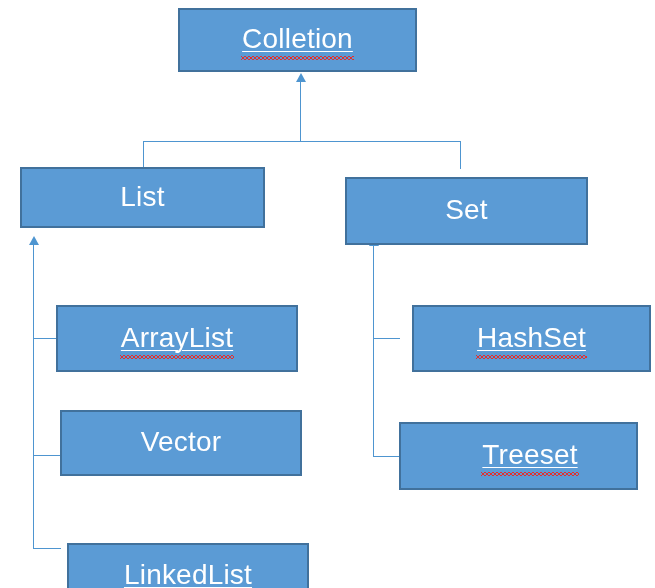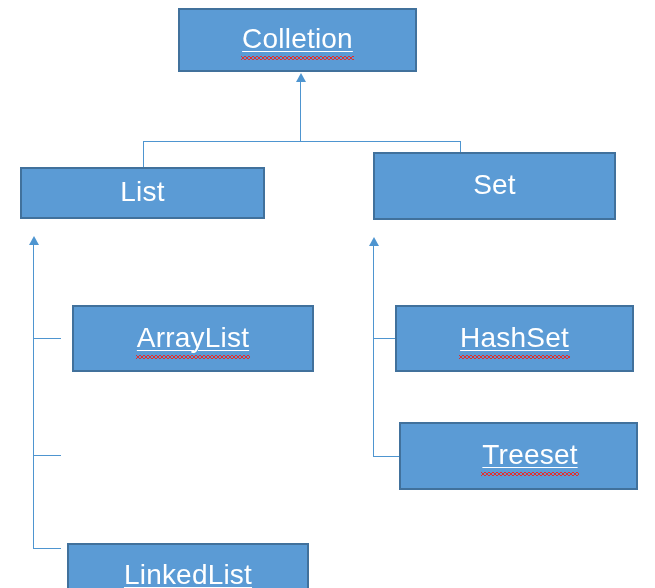--- a/index.html
+++ b/index.html
@@ -104,38 +104,41 @@
 
   <div class="arrowhead-up" style="left:369px; top:237px;"></div>
   <div class="vline" style="left:373px; top:246px; height:211px;"></div>
   <div class="hline" style="left:373px; top:338px; width:27px;"></div>
   <div class="hline" style="left:373px; top:456px; width:27px;"></div>
 
   <div class="node" style="left:178px; top:8px; width:239px; height:64px;">
     <span class="node-label misspelled">Colletion</span>
   </div>
 
-  <div class="node" style="left:20px; top:167px; width:245px; height:52px;">
+  <div class="node" style="left:20px; top:167px; width:245px; height:61px;">
     <span class="node-label">List</span>
   </div>
 
-  <div class="node" style="left:345px; top:152px; width:243px; height:68px;margin-left:28px;">
+  <div class="node" style="left:345px; top:177px; width:243px; height:68px;">
     <span class="node-label">Set</span>
   </div>
 
-  <div class="node" style="left:72px; top:305px; width:242px; height:67px;">
+  <div class="node" style="left:56px; top:305px; width:242px; height:67px;">
     <span class="node-label misspelled">ArrayList</span>
   </div>
 
+  <div class="node" style="left:60px; top:410px; width:242px; height:66px;">
+    <span class="node-label">Vector</span>
+  </div>
 
   <div class="node" style="left:60px; top:543px; width:242px; height:65px;margin-left:7px;">
     <span class="node-label misspelled">LinkedList</span>
   </div>
 
-  <div class="node" style="left:395px; top:305px; width:239px; height:67px;">
+  <div class="node" style="left:412px; top:305px; width:239px; height:67px;">
     <span class="node-label misspelled">HashSet</span>
   </div>
 
   <div class="node" style="left:399px; top:422px; width:239px; height:68px;padding-left:23px;">
     <span class="node-label misspelled">Treeset</span>
   </div>
 
 </div>
 
 </body></html>

